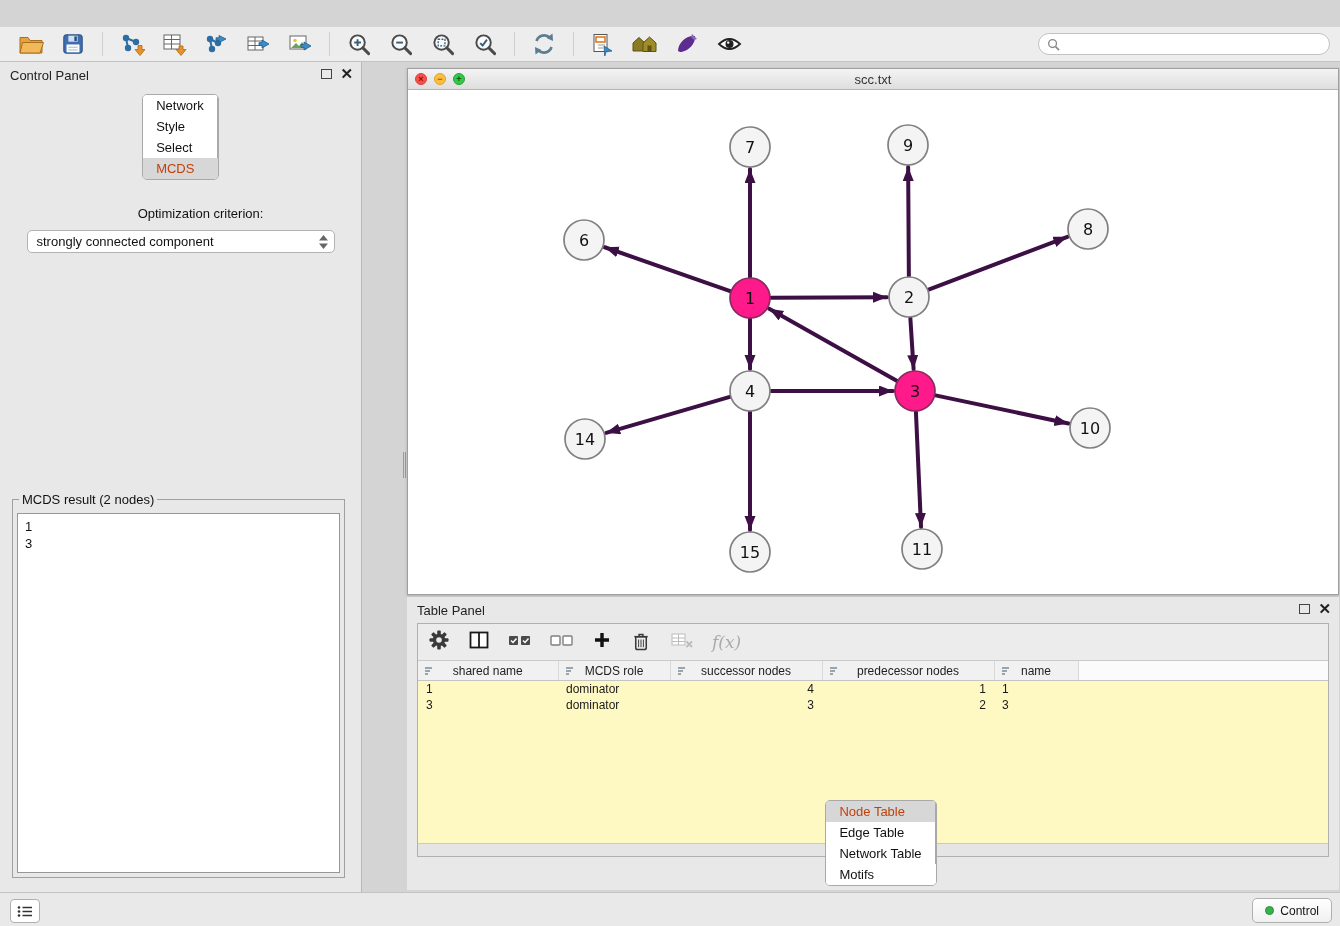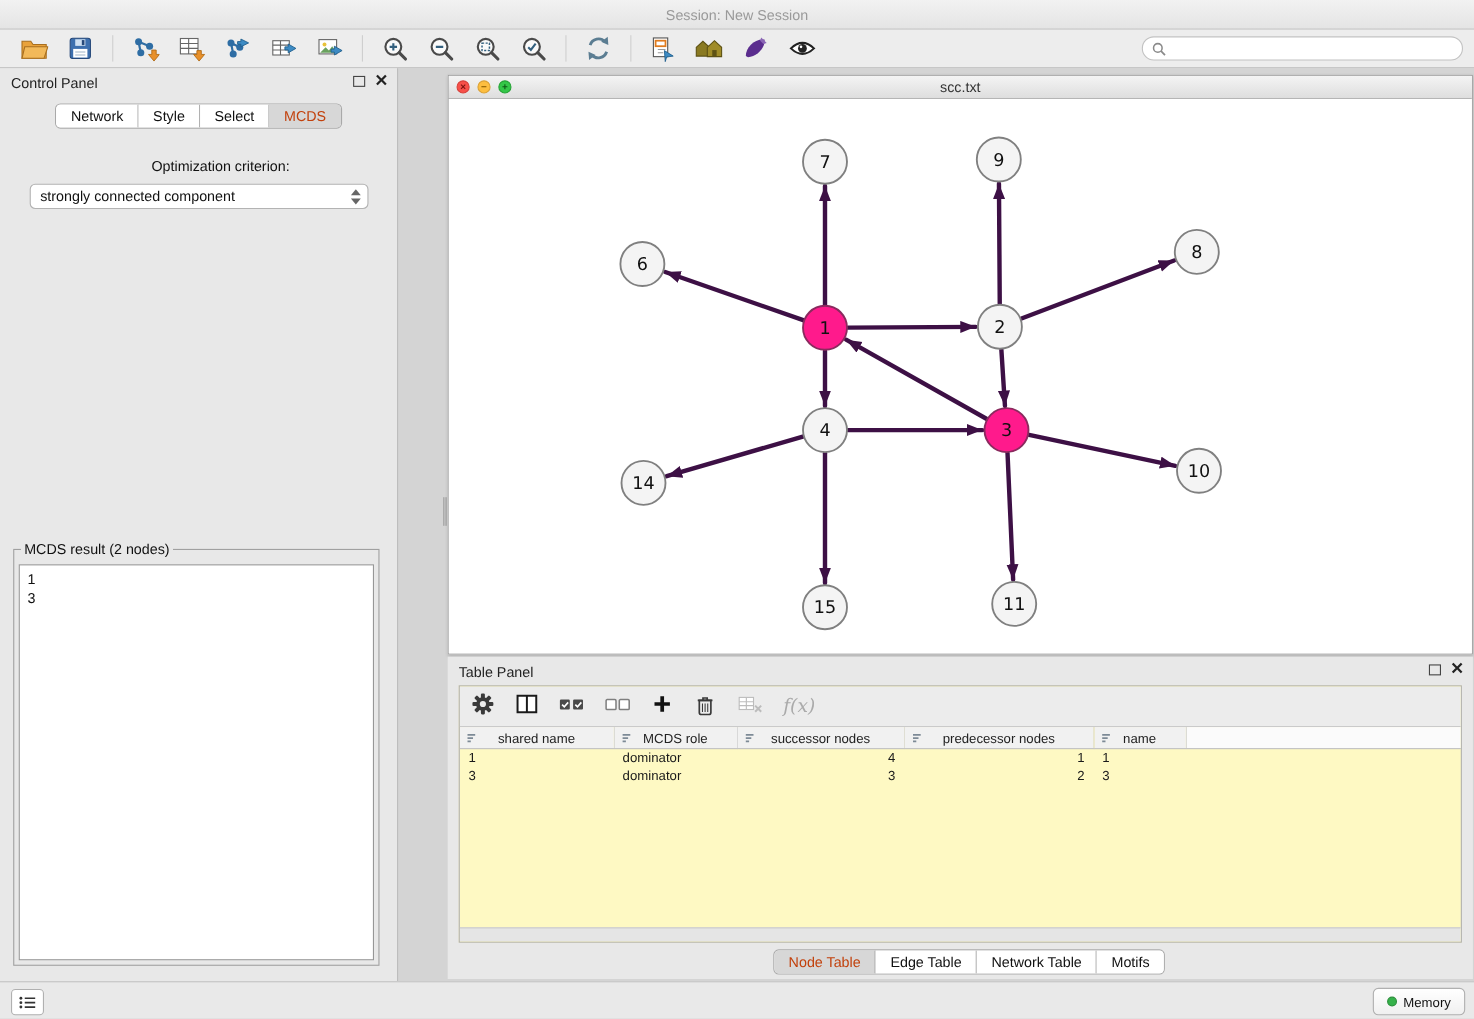--- a/index.html
+++ b/index.html
@@ -15,21 +15,21 @@
   .sep{width:1px;height:24px;background:#cfcfcf;margin:0 8px;flex:0 0 auto;}
   .searchbox{margin-left:auto;width:292px;height:22px;border:1px solid #c2c2c2;border-radius:12px;background:#fff;display:flex;align-items:center;padding:0 8px;box-sizing:border-box;}
   .searchbox input{border:none;outline:none;flex:1;font-size:12px;background:transparent;margin-left:5px;font-family:"Liberation Sans",sans-serif;}
 
   
   .control-panel{position:absolute;left:0;top:62px;width:362px;height:830px;background:#e8e8e8;border-right:1px solid #b8b8b8;box-sizing:border-box;}
   .panel-header{position:relative;height:26px;display:flex;align-items:center;font-size:13px;color:#222;padding:0 10px;}
   .panel-header .hdr-icons{position:absolute;right:8px;top:5px;display:flex;align-items:center;gap:8px;}
   .float-box{display:inline-block;width:9px;height:8px;border:1.5px solid #444;background:transparent;}
   .close-x{font-size:15px;font-weight:bold;color:#222;line-height:14px;}
-  .seg{display:inline-flex;border:1px solid #a9a9a9;border-radius:5px;overflow:hidden;background:#fff;}
+  .seg{display:inline-flex;border:1px solid #a9a9a9;border-radius:5px;overflow:hidden;background:#fff;flex-direction:column;}
   .seg .tab{padding:3px 13px;font-size:13px;border-right:1px solid #a9a9a9;color:#111;background:#fff;white-space:nowrap;}
   .seg .tab:last-child{border-right:none;}
   .seg .tab.active{background:#d7d7d7;color:#c2410c;}
   .cp-tabs{display:flex;justify-content:center;margin-top:6px;}
   .opt-label{text-align:center;font-size:13px;color:#111;margin-top:26px;margin-left:40px;}
   .dropdown{position:relative;width:308px;height:23px;margin:9px auto 0;background:#fff;border:1px solid #b3b3b3;border-radius:5px;font-size:13px;line-height:22px;padding:0 40px 0 9px;box-sizing:border-box;color:#111;}
   .dropdown svg{position:absolute;right:5px;top:3px;}
   .btn-row{display:flex;justify-content:center;gap:16px;margin-top:12px;}
   .btn{background:linear-gradient(#ffffff,#f1f1f1);border:1px solid #b0b0b0;border-radius:5px;padding:3px 14px;font-size:13px;color:#111;}
   .result-fieldset{position:absolute;left:12px;right:16px;top:430px;bottom:14px;border:1px solid #a0a0a0;margin:0;padding:2px;background:transparent;}
@@ -70,23 +70,20 @@
   .statusbar{position:absolute;left:0;top:892px;width:1340px;height:34px;background:#e9e9e9;border-top:1px solid #c4c4c4;box-sizing:border-box;}
   .status-left-btn{position:absolute;left:10px;top:6px;width:28px;height:22px;background:#fff;border:1px solid #b0b0b0;border-radius:4px;display:flex;align-items:center;justify-content:center;}
   .memory-btn{position:absolute;right:8px;top:5px;height:23px;background:linear-gradient(#fff,#f0f0f0);border:1px solid #b0b0b0;border-radius:5px;display:flex;align-items:center;gap:6px;padding:0 12px;font-size:12px;color:#111;}
   .mem-dot{width:9px;height:9px;border-radius:50%;background:#35b24a;border:1px solid #2a8d3a;box-sizing:border-box;}
 </style>
 </head>
 <body>
 
 <div class="app">
 
-  <div class="titlebar">
-    <span>Session: New Session</span>
-  </div>
 
   <div class="toolbar">
     <div class="tbtn">
       <svg width="26" height="26" viewBox="0 0 26 26">
         <path d="M2 6.5h8l2 3h12v12.5H2z" fill="#e9a23b" stroke="#a96f1f"></path>
         <path d="M4.5 11.5h21l-3.5 10.5H2z" fill="#f2b95a" stroke="#a96f1f"></path>
       </svg>
     </div>
     <div class="tbtn">
       <svg width="24" height="24" viewBox="0 0 26 26">
@@ -493,17 +490,17 @@
         <circle cx="2" cy="2.5" r="1.3" fill="#333"></circle>
           <line x1="5.5" y1="2.5" x2="15" y2="2.5" stroke="#333" stroke-width="1.5"></line>
         <circle cx="2" cy="6.5" r="1.3" fill="#333"></circle>
           <line x1="5.5" y1="6.5" x2="15" y2="6.5" stroke="#333" stroke-width="1.5"></line>
         <circle cx="2" cy="10.5" r="1.3" fill="#333"></circle>
           <line x1="5.5" y1="10.5" x2="15" y2="10.5" stroke="#333" stroke-width="1.5"></line>
       </svg>
     </div>
     <div class="memory-btn">
       <span class="mem-dot"></span>
-      <span>Memory</span>
+      <span>Control</span>
     </div>
   </div>
 
 </div>
 
 </body></html>

